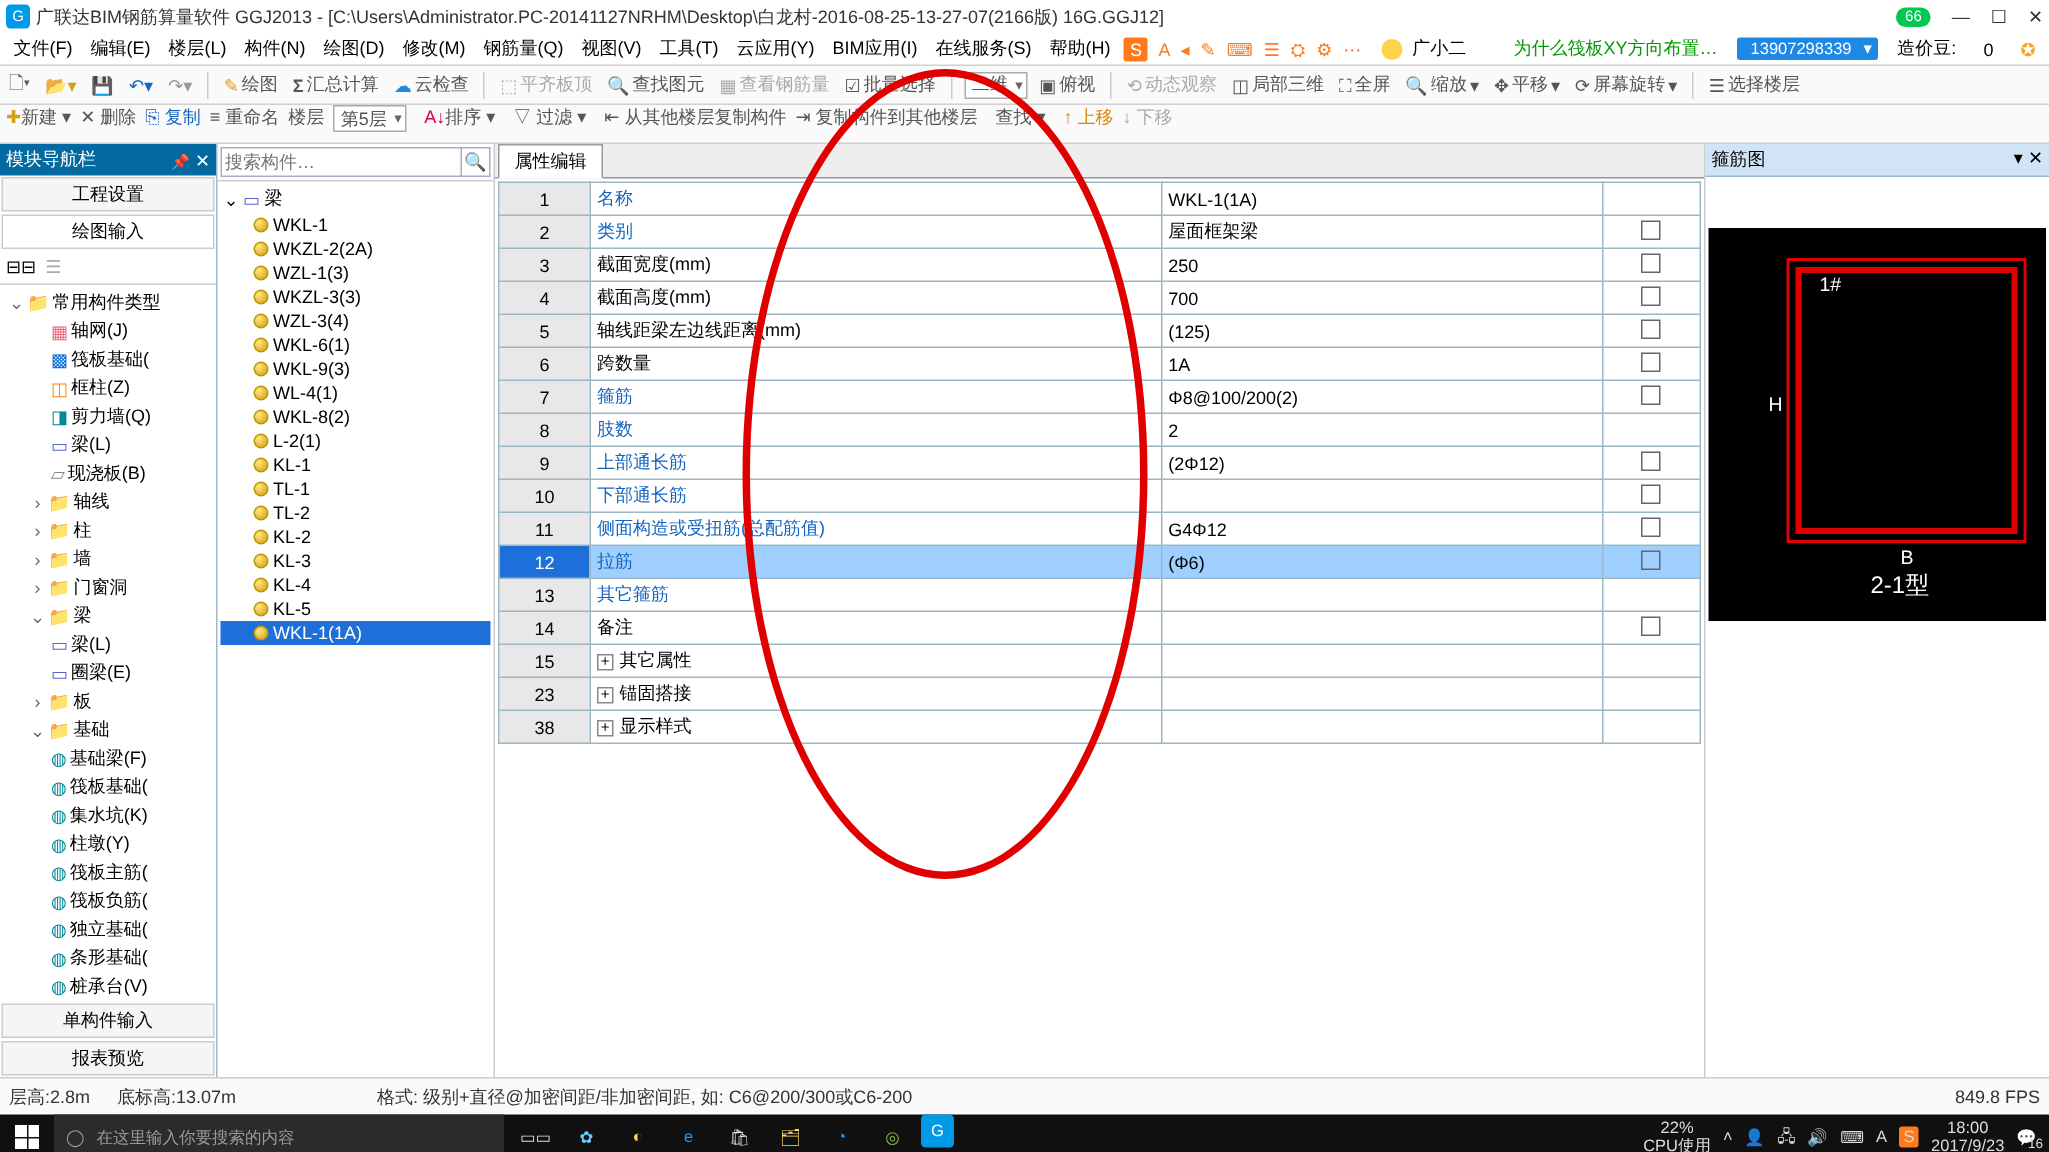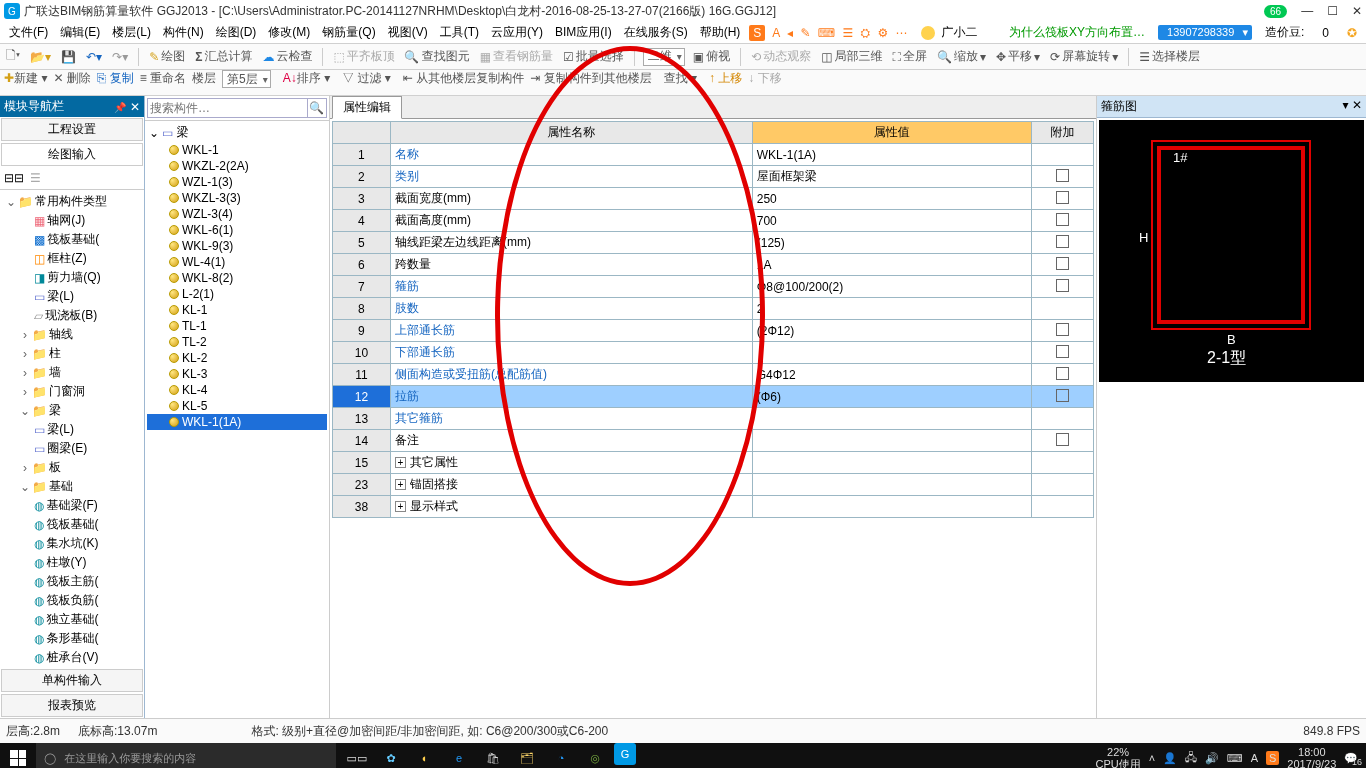--- a/index.html
+++ b/index.html
@@ -54,21 +54,21 @@
 .proptable .valcol{width:135px;}
 .proptable .chkcol{width:30px;text-align:center;}
 .proptable .link{color:#1565c0;}
 .proptable .selrow td{background:#9ecfff;}
 .proptable .selrow .numcol{background:#1e6fd9;color:#fff;}
 .proptable .plus{display:inline-block;width:11px;height:11px;border:1px solid #888;text-align:center;line-height:9px;font-size:10px;margin-right:4px;}
 .chk{display:inline-block;width:13px;height:13px;border:1px solid #666;}
 
 .redcircle{position:absolute;border:5px solid #e10000;border-radius:50%;pointer-events:none;}
 
-.rightcol{width:270px;border-left:1px solid #ccc;display:flex;flex-direction:column;}
+.rightcol{width:230px;border-left:1px solid #ccc;display:flex;flex-direction:column;gap:32px;}
 .rightcol .rhdr{background:#d0e4f5;padding:2px 4px;border-bottom:1px solid #9db7d1;display:flex;justify-content:space-between;}
 .preview{background:#000;margin:2px;height:262px;position:relative;color:#fff;}
 .preview .frame{position:absolute;border:2px solid #e10000;}
 .preview .heavy{border:4px solid #e10000;}
 .preview .lab{position:absolute;color:#fff;font-size:13px;}
 
 .infobar{height:20px;border-top:1px solid #ccc;display:flex;align-items:center;padding:12px 6px;gap:18px;color:#333;background:#fafafa;}
 .infobar .rt{margin-left:auto;}
 .taskbar{height:30px;background:#101010;color:#ddd;display:flex;align-items:center;font-size:11px;}
 .taskbar .start{width:36px;height:100%;display:flex;align-items:center;justify-content:center;}
@@ -263,26 +263,20 @@
       </div>
   </div>
 
   <div class="centercol">
     <div class="tabrow">
       <div class="tab">属性编辑</div>
     </div>
     <table class="proptable" id="proptable">
         <tbody>
           <tr>
-            <th class="numcol"></th>
-            <th class="namecol">属性名称</th>
-            <th class="valcol val">属性值</th>
-            <th class="chkcol">附加</th>
-          </tr>
-          <tr>
             <td class="numcol">1</td>
             <td class="namecol"><span class="link">名称</span></td>
             <td class="valcol">WKL-1(1A)</td>
             <td class="chkcol"></td>
           </tr>
           <tr>
             <td class="numcol">2</td>
             <td class="namecol"><span class="link">类别</span></td>
             <td class="valcol">屋面框架梁</td>
             <td class="chkcol"><span class="chk"></span></td>

